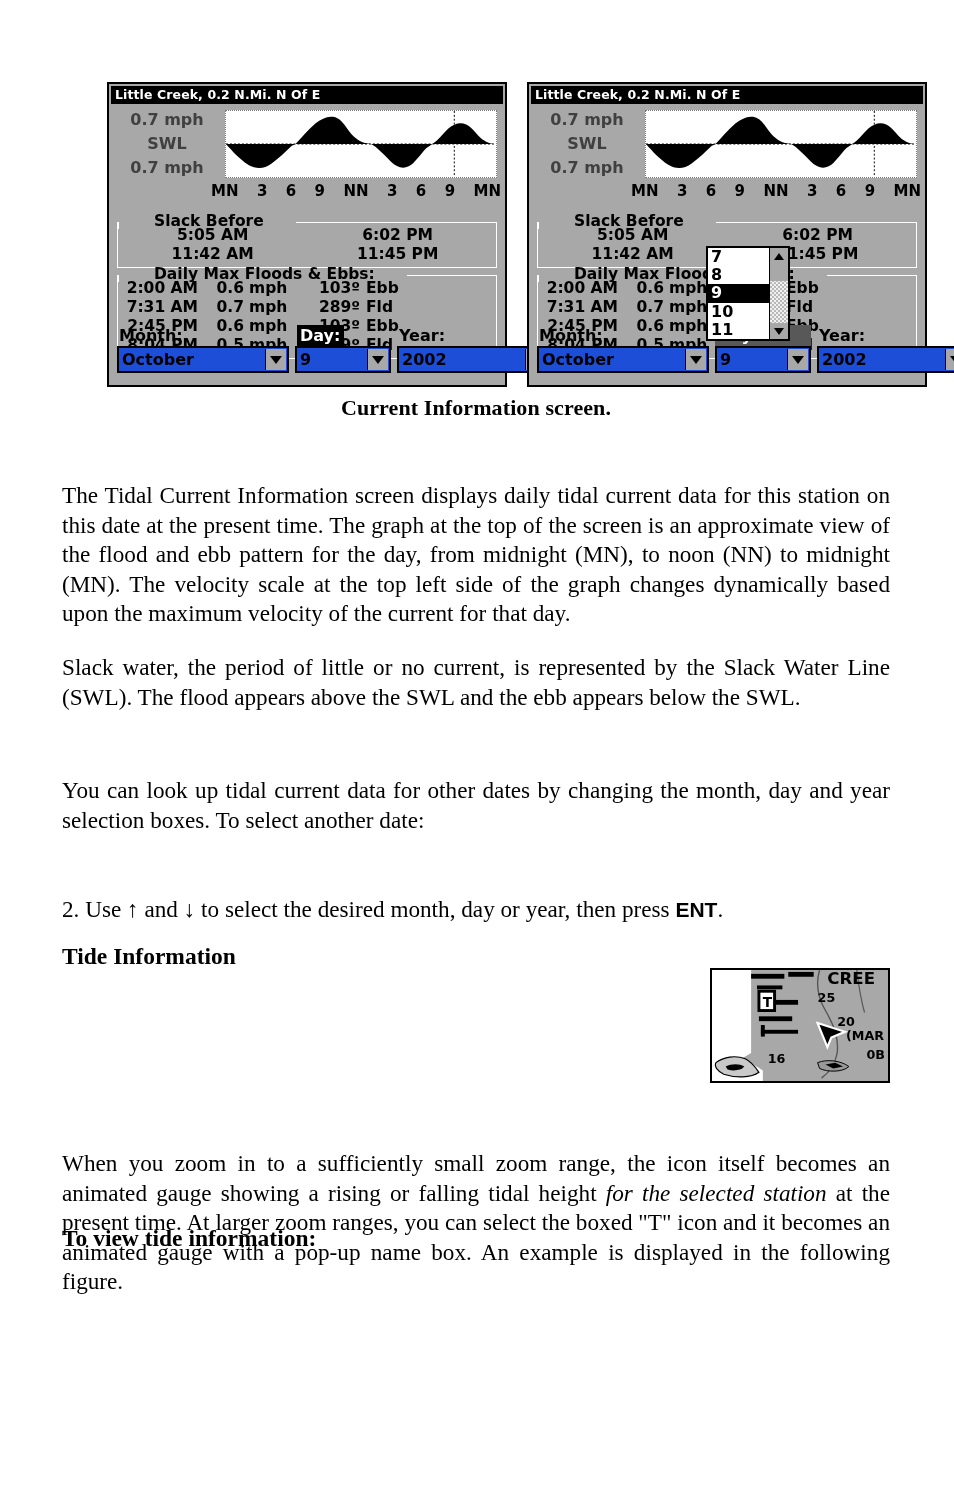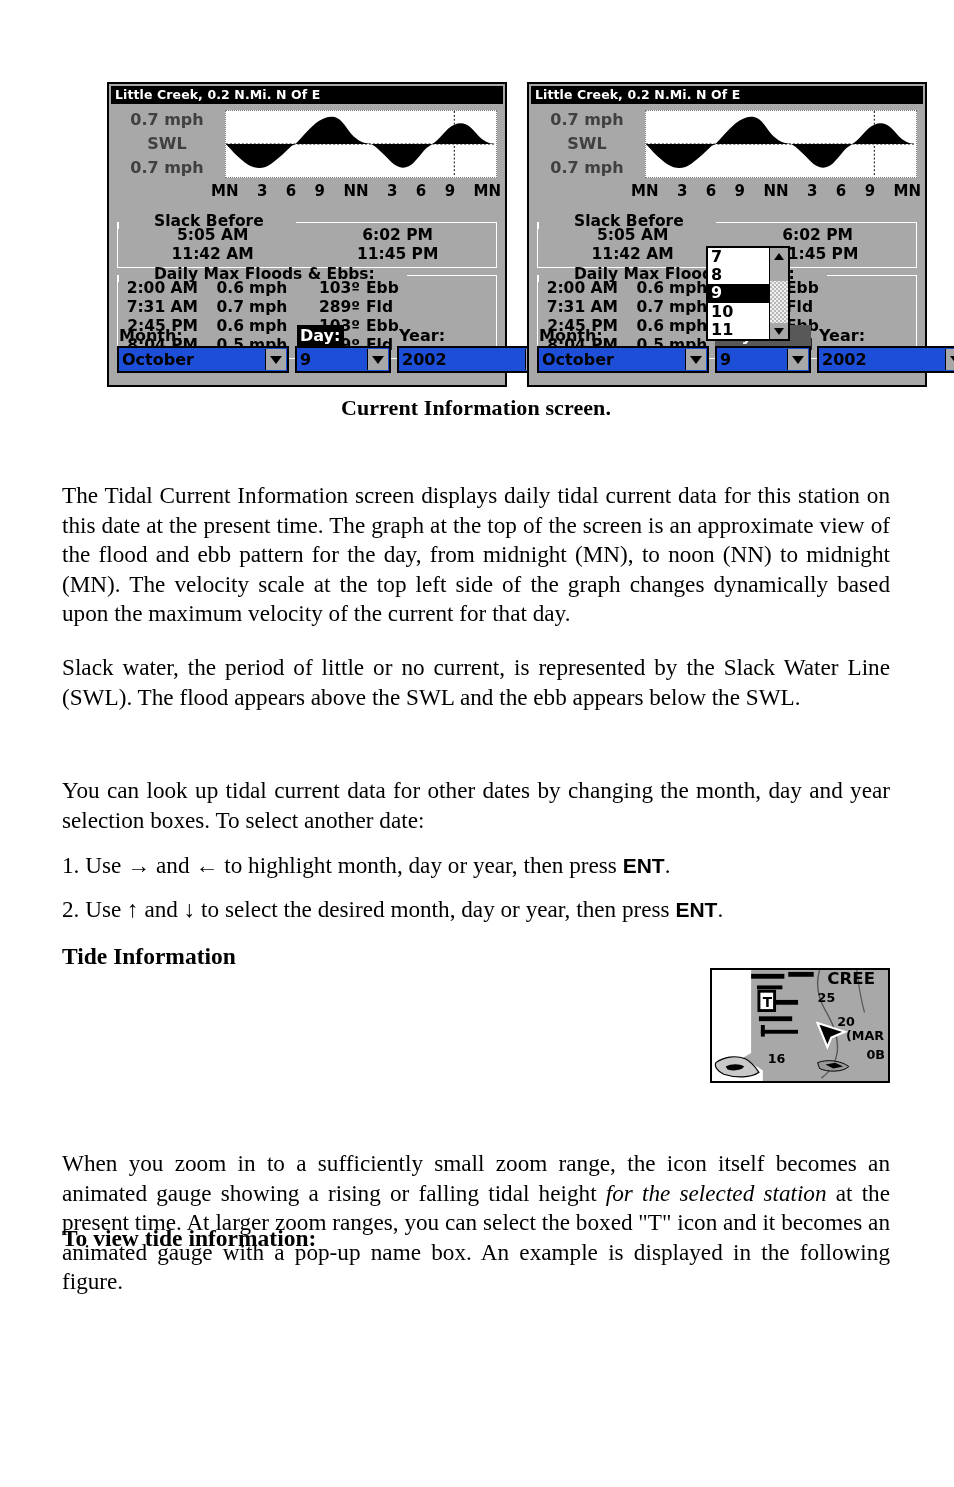--- a/index.html
+++ b/index.html
@@ -605,21 +605,20 @@
   </div>
 
   <div class="caption">Current Information screen.</div>
 
   <div class="para" style="top:440px;">The Tidal Current Information screen displays daily tidal current data for this station on this date at the present time. The graph at the top of the screen is an approximate view of the flood and ebb pattern for the day, from midnight (MN), to noon (NN) to midnight (MN). The velocity scale at the top left side of the graph changes dynamically based upon the maximum velocity of the current for that day.</div>
 
   <div class="para" style="top:612px;">Slack water, the period of little or no current, is represented by the Slack Water Line (SWL). The flood appears above the SWL and the ebb appears below the SWL.</div>
 
   <div class="para" style="top:735px;">You can look up tidal current data for other dates by changing the month, day and year selection boxes. To select another date:</div>
 
-  <div class="para nojust" style="top:810px;"><span>1. Use → and ← to highlight month, day or year, then press </span><b>ENT</b><span>.</span></div>
 
   <div class="para nojust" style="top:854px;"><span>2. Use ↑ and ↓ to select the desired month, day or year, then press </span><b>ENT</b><span>.</span></div>
 
 
   <h2 class="sec" style="top:942px;">Tide Information</h2>
 
   <div class="thumb">
     <svg viewBox="0 0 180 115" preserveAspectRatio="none">
       <rect x="0" y="0" width="180" height="115" fill="#a8a8a8"></rect>
 

